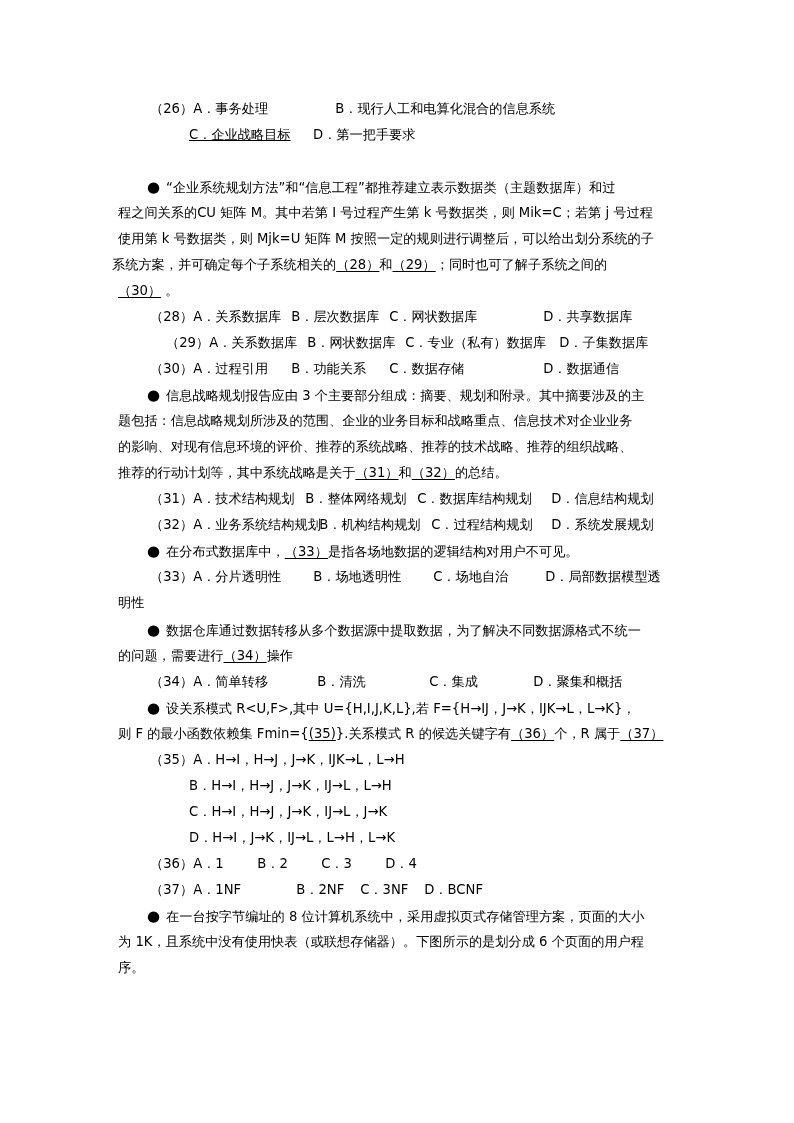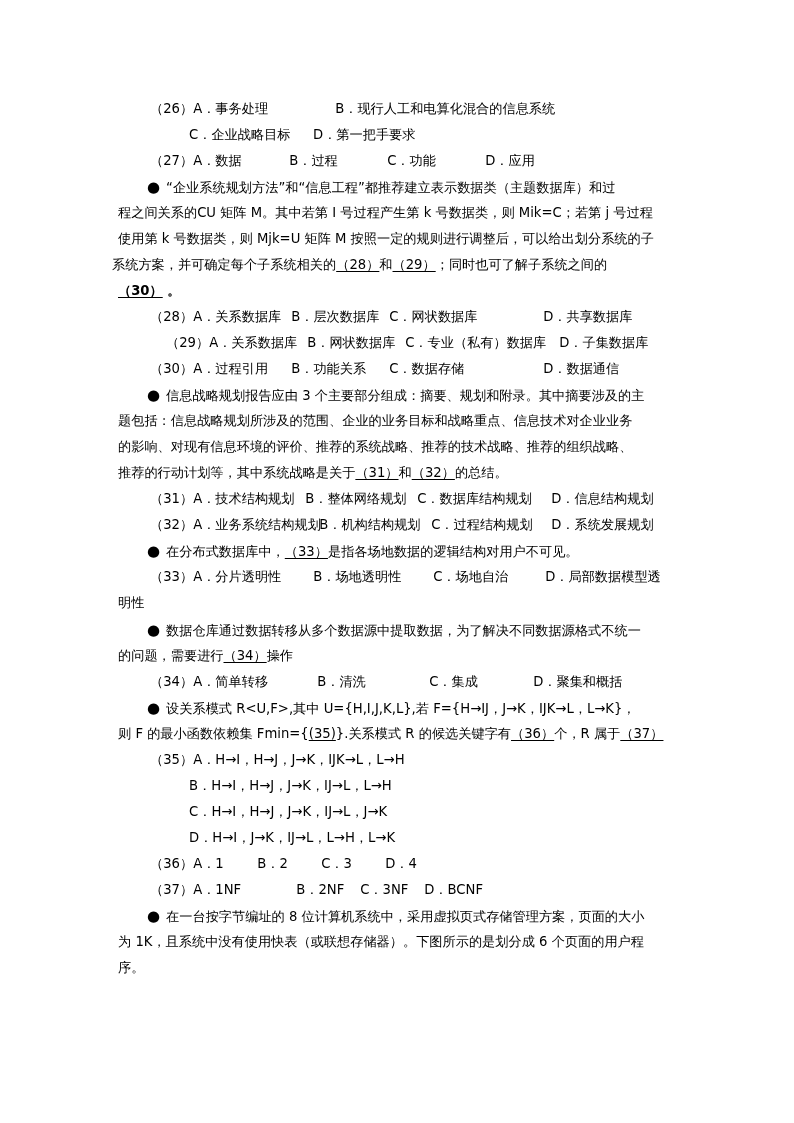--- a/index.html
+++ b/index.html
@@ -19,40 +19,37 @@
   </style>
 </head>
 <body>
 
 <div class="page">
 
   <div class="line" style="left:150px; top:100px;">
     <span>（26）</span><span class="opt" style="width:142px;">A．事务处理</span><span class="opt">B．现行人工和电算化混合的信息系统</span>
   </div>
   <div class="line" style="left:189px; top:126px;">
-    <span class="opt" style="width:124px;">C．企业战略目标</span><span class="opt">D．第一把手要求</span>
+    <span class="opt" style="width:124px;text-decoration:underline;">C．企业战略目标</span><span class="opt">D．第一把手要求</span>
   </div>
 
-  <div class="line" style="left:150px; top:152px;">
-    <span>（27）</span><span class="opt" style="width:96px;">A．数据</span><span class="opt" style="width:98px;">B．过程</span><span class="opt" style="width:98px;">C．功能</span><span class="opt">D．应用</span>
-  </div>
 
   <div class="line" style="left:147px; top:178px;">
     <span class="bullet">●</span><span>“企业系统规划方法”和“信息工程”都推荐建立表示数据类（主题数据库）和过</span>
   </div>
   <div class="line" style="left:118px; top:204px;">
     <span>程之间关系的CU 矩阵 M。其中若第 I 号过程产生第 k 号数据类，则 Mik=C；若第 j 号过程</span>
   </div>
   <div class="line" style="left:118px; top:230px;">
     <span>使用第 k 号数据类，则 Mjk=U 矩阵 M 按照一定的规则进行调整后，可以给出划分系统的子</span>
   </div>
   <div class="line" style="left:112px; top:256px;">
     <span>系统方案，并可确定每个子系统相关的</span><span class="u">（28）</span><span>和</span><span class="u">（29）</span><span>；同时也可了解子系统之间的</span>
   </div>
-  <div class="line" style="left:118px; top:282px;font-weight:bold;">
+  <div class="line" style="left:118px; top:282px;">
     <span class="u">（30）</span><span> 。</span>
   </div>
 
   <div class="line" style="left:150px; top:308px;">
     <span>（28）</span><span class="opt" style="width:98px;">A．关系数据库</span><span class="opt" style="width:98px;">B．层次数据库</span><span class="opt" style="width:154px;">C．网状数据库</span><span class="opt">D．共享数据库</span>
   </div>
 
   <div class="line" style="left:166px; top:334px;">
     <span>（29）</span><span class="opt" style="width:98px;">A．关系数据库</span><span class="opt" style="width:98px;">B．网状数据库</span><span class="opt" style="width:154px;">C．专业（私有）数据库</span><span class="opt">D．子集数据库</span>
   </div>

